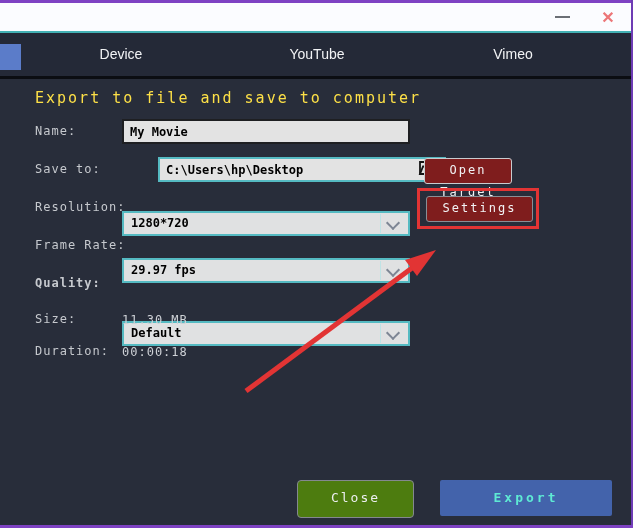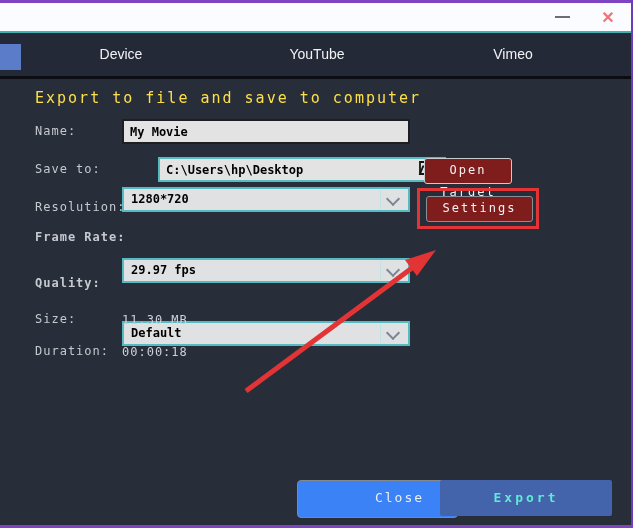--- a/index.html
+++ b/index.html
@@ -52,22 +52,22 @@
     font-family:"DejaVu Sans Mono","Liberation Mono",monospace;}
   .open-target{left:424px;top:79px;width:86px;height:24px;line-height:22px;}
   .settings{left:426px;top:117px;width:105px;height:24px;line-height:22px;border-color:#8a8e95;}
   .static-value{position:absolute;left:122px;color:#ced1d6;font-size:12px;letter-spacing:1px;}
   
   .highlight-box{position:absolute;left:417px;top:109px;width:122px;height:41px;
     border:3px solid #e23434;box-sizing:border-box;pointer-events:none;}
   .annot-arrow{position:absolute;top:0;left:0;pointer-events:none;z-index:50;}
   
   .close-button{position:absolute;left:297px;top:401px;width:115px;height:36px;
-    background:#3b82f6;border:1px solid #84888f;border-radius:4px;color:#eceef0;
-    font-size:13px;letter-spacing:2px;line-height:34px;text-align:center;cursor:pointer;padding-left:44px;}
+    background:#4d7c0f;border:1px solid #84888f;border-radius:4px;color:#eceef0;
+    font-size:13px;letter-spacing:2px;line-height:34px;text-align:center;cursor:pointer;}
   .export-button{position:absolute;left:440px;top:401px;width:172px;height:36px;
     background:#4363ab;border-radius:2px;color:#5eead4;font-weight:bold;
     font-size:13px;letter-spacing:3px;line-height:36px;text-align:center;cursor:pointer;}
 </style>
 </head>
 <body>
 
 <div class="frame-top"></div>
 <div class="frame-right"></div>
 <div class="frame-bottom"></div>
@@ -105,29 +105,29 @@
     <span class="folder-wrap">
       <svg width="24" height="17" viewBox="0 0 24 17">
         <path d="M2 15 L2 3 L9 3 L11 5.5 L21 5.5 L21 15 Z" fill="none" stroke="#141414" stroke-width="1.8"></path>
         <path d="M2 15 L5 7.5 L23 7.5 L20 15 Z" fill="#e3e3e3" stroke="#141414" stroke-width="1.8"></path>
       </svg>
     </span>
   </div>
   <div class="dark-btn open-target">Open Target</div>
 
   <div class="row-label" style="top:116px;">Resolution:</div>
-  <div class="field combo" style="top:108px;padding-left:24px;">
+  <div class="field combo" style="top:132px;padding-left:24px;">
     <span class="combo-text">1280*720</span>
     <span class="combo-sep"></span>
     <span class="chevron"></span>
   </div>
   <div class="dark-btn settings">Settings</div>
   <div class="highlight-box"></div>
 
-  <div class="row-label" style="top:146px;font-weight:bold;">Frame Rate:</div>
+  <div class="row-label" style="top:154px;">Frame Rate:</div>
   <div class="field combo" style="top:154px;">
     <span class="combo-text">29.97 fps</span>
     <span class="combo-sep"></span>
     <span class="chevron"></span>
   </div>
 
   <div class="row-label" style="top:192px;font-weight:bold;">Quality:</div>
   <div class="field combo" style="top:192px;">
     <span class="combo-text">Default</span>
     <span class="combo-sep"></span>

